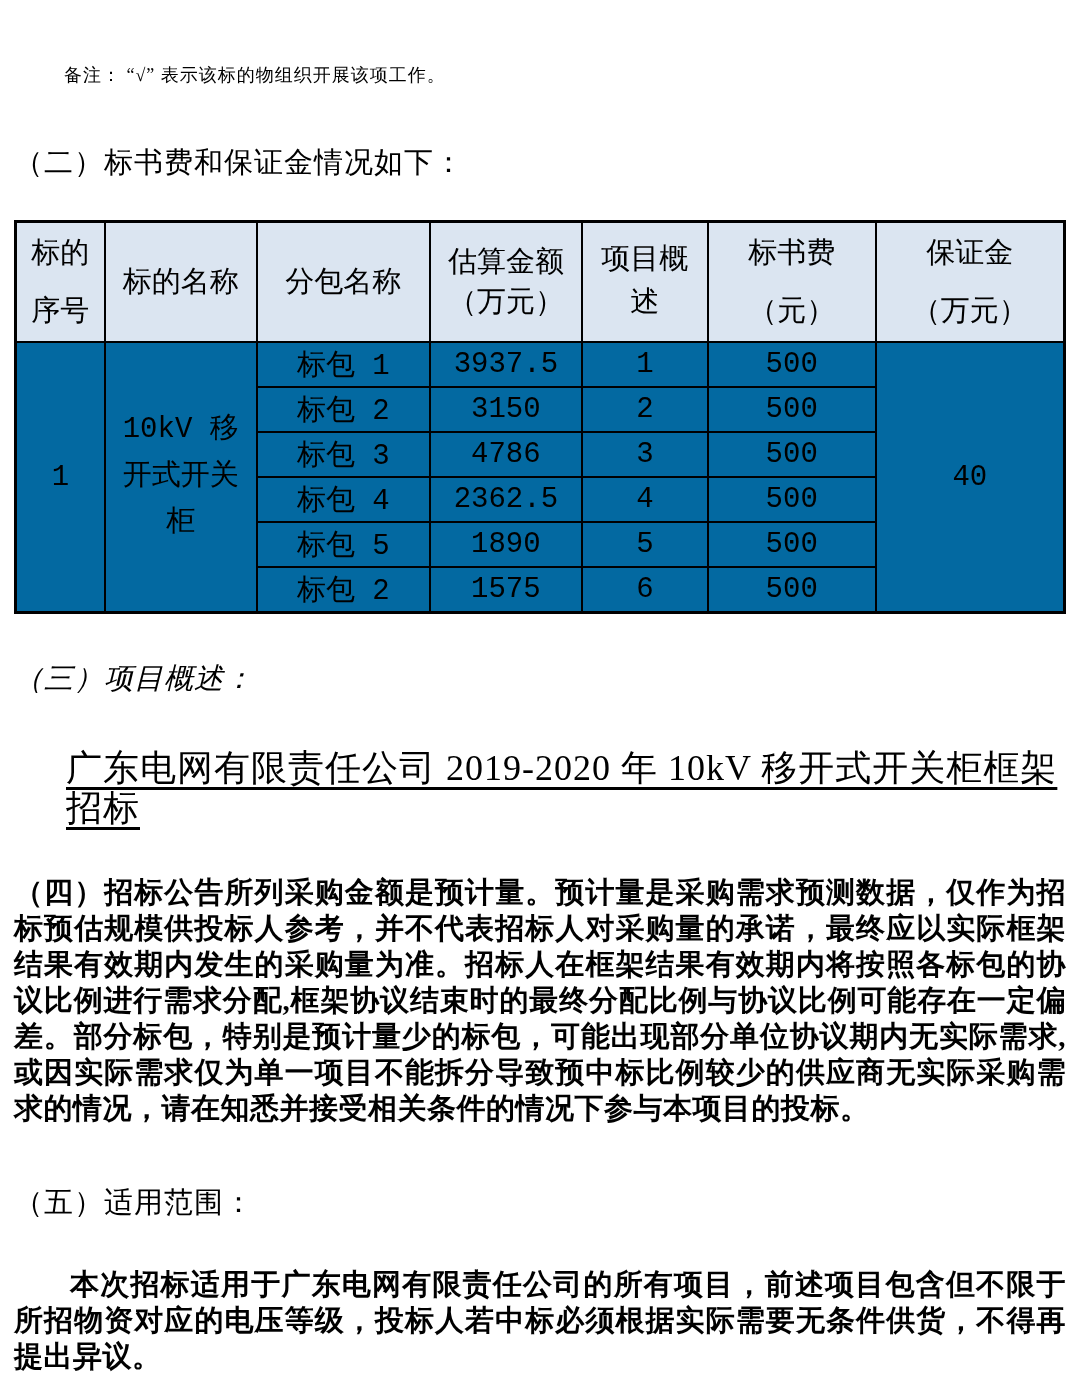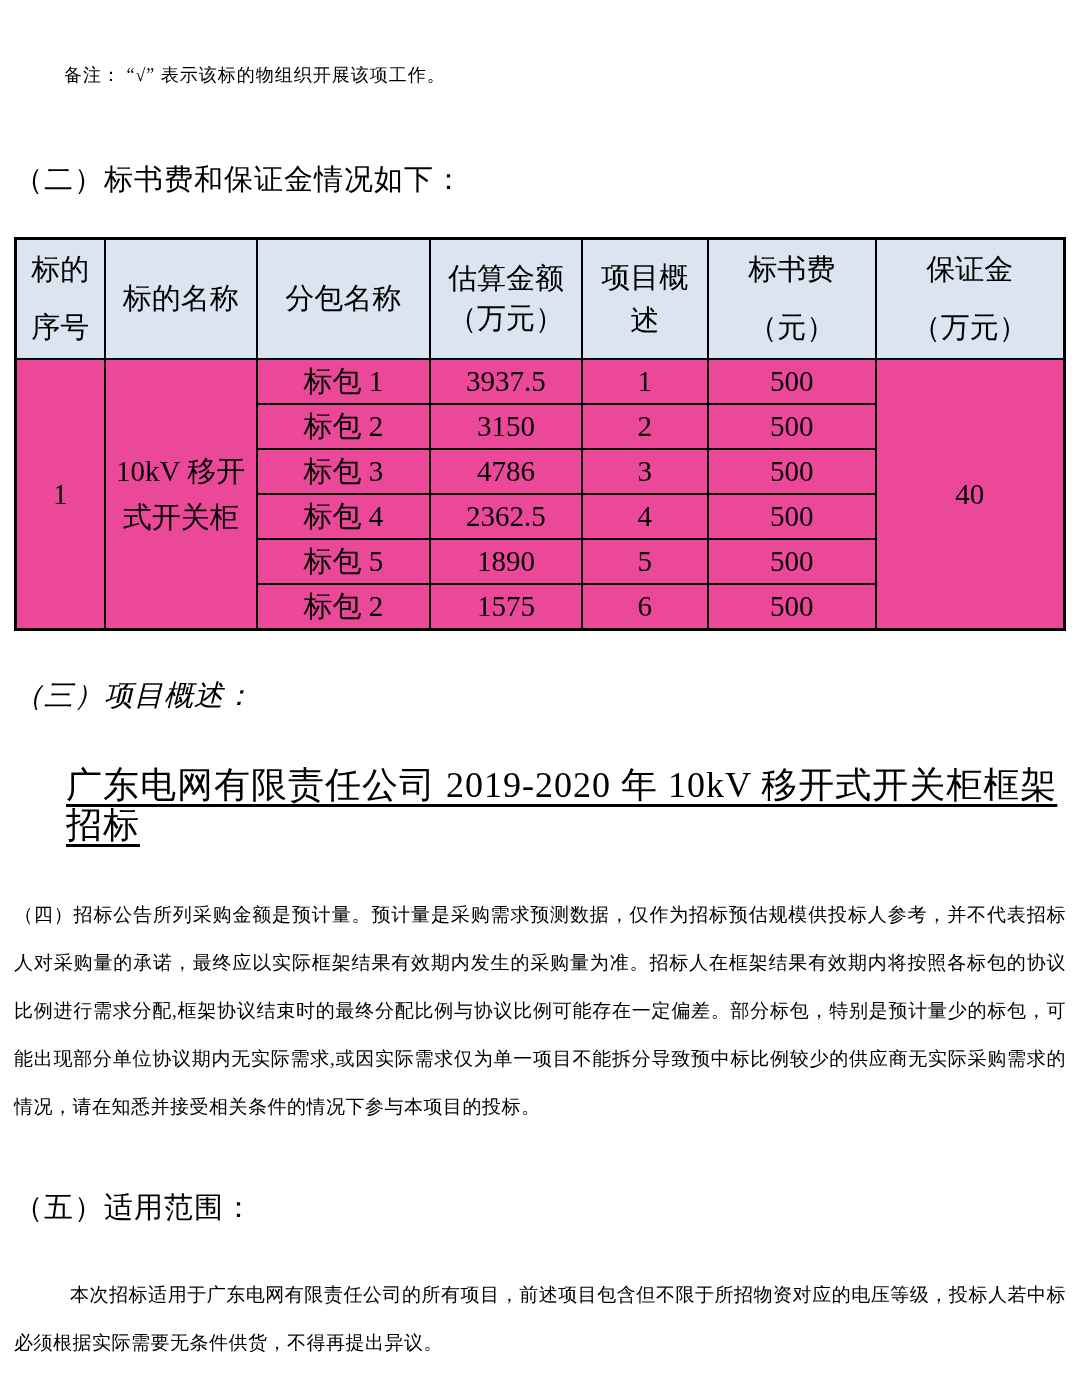--- a/index.html
+++ b/index.html
@@ -24,48 +24,49 @@
     margin: 55px 0 0 50px;
     font-size: 18px;
     line-height: 40px;
     letter-spacing: 1px;
   }
   .sec-heading {
     font-size: 29px;
     line-height: 40px;
     letter-spacing: 1px;
   }
-  .h2 { margin-top: 64px; font-family: Liberation Serif, serif; }
+  .h2 { margin-top: 47px; font-family: Liberation Serif, serif; }
   .h3 { margin-top: 44px; font-style: italic; }
   .h5 { margin-top: 56px; }
 
   table.fee-table {
     width: 100%;
     margin-top: 38px;
     border-collapse: collapse;
     table-layout: fixed;
     border: 3px solid #000;
+    font-family: Liberation Mono, monospace;
   }
   table.fee-table th,
   table.fee-table td {
     border: 2px solid #000;
     text-align: center;
     vertical-align: middle;
     font-weight: normal;
     font-size: 29px;
     padding: 0;
     overflow: hidden;
   }
   table.fee-table th {
     background: #dbe5f1;
     height: 118px;
   }
   table.fee-table td {
     height: 43px;
-    background: #ec4899;
+    background: #0369a1;
   }
   .hdr-spread {
     display: flex;
     flex-direction: column;
     justify-content: space-between;
     align-items: center;
     height: 98px;
     padding: 6px 0;
   }
   .hdr-center {
@@ -87,24 +88,25 @@
   }
   .underline-line {
     margin: 50px 0 0 52px;
     font-size: 36px;
     line-height: 40px;
     text-decoration: underline;
     text-underline-offset: 7px;
     letter-spacing: 1px;
   }
   .para {
-    font-size: 19px;
-    line-height: 48px;
+    font-size: 29px;
+    line-height: 36px;
     text-align: justify;
     letter-spacing: 0.5px;
+    font-weight: bold;
   }
   .p4 { margin-top: 46px; }
   .p5 { margin-top: 44px; text-indent: 56px; }
 </style>
 </head>
 <body>
 
 <div class="page">
 
   <div class="note">备注： “√” 表示该标的物组织开展该项工作。</div>

